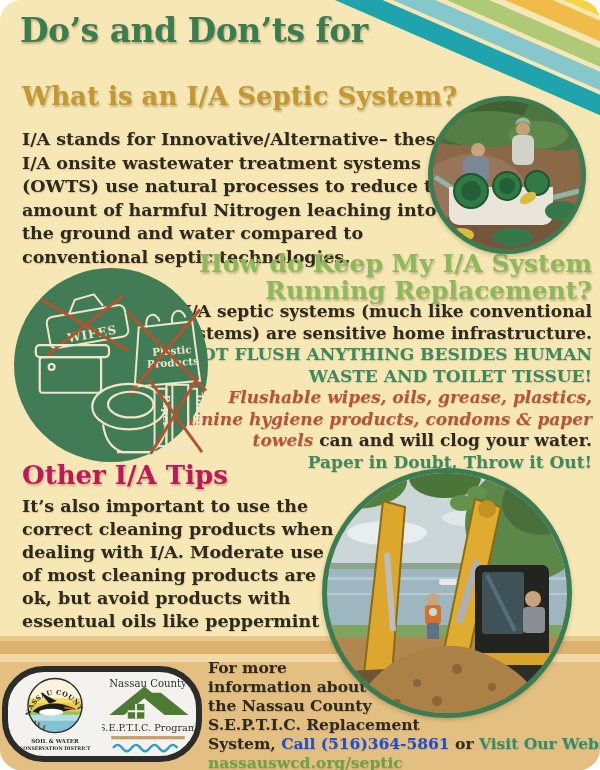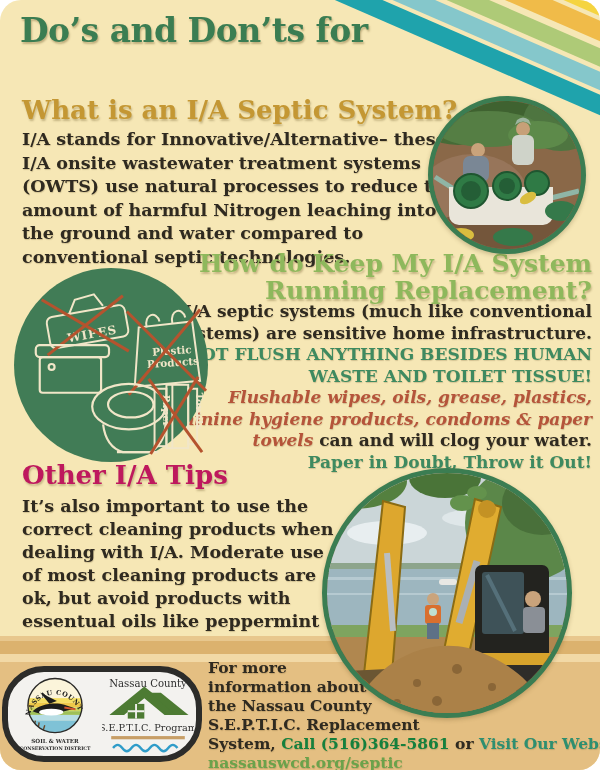--- a/index.html
+++ b/index.html
@@ -9,21 +9,21 @@
     font-family:"DejaVu Serif","Liberation Serif",serif;
     border-radius:21px;
   }
   .abs{position:absolute;}
   .title{
     left:20px;top:12px;width:520px;
     font-size:33px;line-height:38px;font-weight:bold;letter-spacing:-0.5px;
     color:#3b7d52;text-shadow:1px 2px 2px rgba(90,70,20,.35);
   }
   .h{font-weight:bold;text-shadow:1px 1.5px 2px rgba(90,70,20,.3);}
-  .h-gold{left:22px;top:95px;font-size:26px;color:#c49733;}
+  .h-gold{left:22px;top:81px;font-size:26px;color:#c49733;}
   .h-green{left:140px;top:250px;width:452px;font-size:25px;line-height:27px;color:#8eb85c;text-align:right;}
   .h-teal{left:22px;top:460px;font-size:26px;color:#be185d;}
   .body-txt{
     font-size:17.5px;line-height:23.5px;font-weight:bold;color:#2f2a20;
     text-shadow:0.5px 1px 1px rgba(80,60,20,.22);
   }
   .p-what{left:22px;top:128px;width:444px;}
   .p-how{left:140px;top:301px;width:452px;text-align:right;line-height:21.5px;font-size:17px;}
   .p-tips{left:22px;top:495px;width:322px;line-height:23px;}
   .green-em{color:#3e8a60;}
@@ -43,21 +43,21 @@
     left:2px;top:666px;width:184px;height:84px;border-radius:42px;
     background:#f3f2ef;border:6px solid #2c2c2a;z-index:4;
     display:flex;align-items:center;justify-content:space-between;padding:0 2px;
   }
   .footer-txt{
     left:208px;top:658px;width:388px;z-index:2;
     font-size:15.5px;line-height:19px;font-weight:bold;color:#2f2a20;
     text-shadow:0.5px 1px 1px rgba(80,60,20,.2);
   }
   .footer-txt div{white-space:nowrap;}
-  .green-link{color:#15803d;text-align:right;}
+  .green-link{color:#1d4ed8;text-align:right;}
   .teal-link{color:#2e8f70;}
   .url-link{color:#6ba24b;}
   svg text{font-family:"DejaVu Serif","Liberation Serif",serif;}
 </style>
 </head>
 <body>
 
 <div id="flyer">
 
   <svg class="abs" style="right:0;top:0;z-index:0;" width="300" height="140" viewBox="0 0 300 140">

